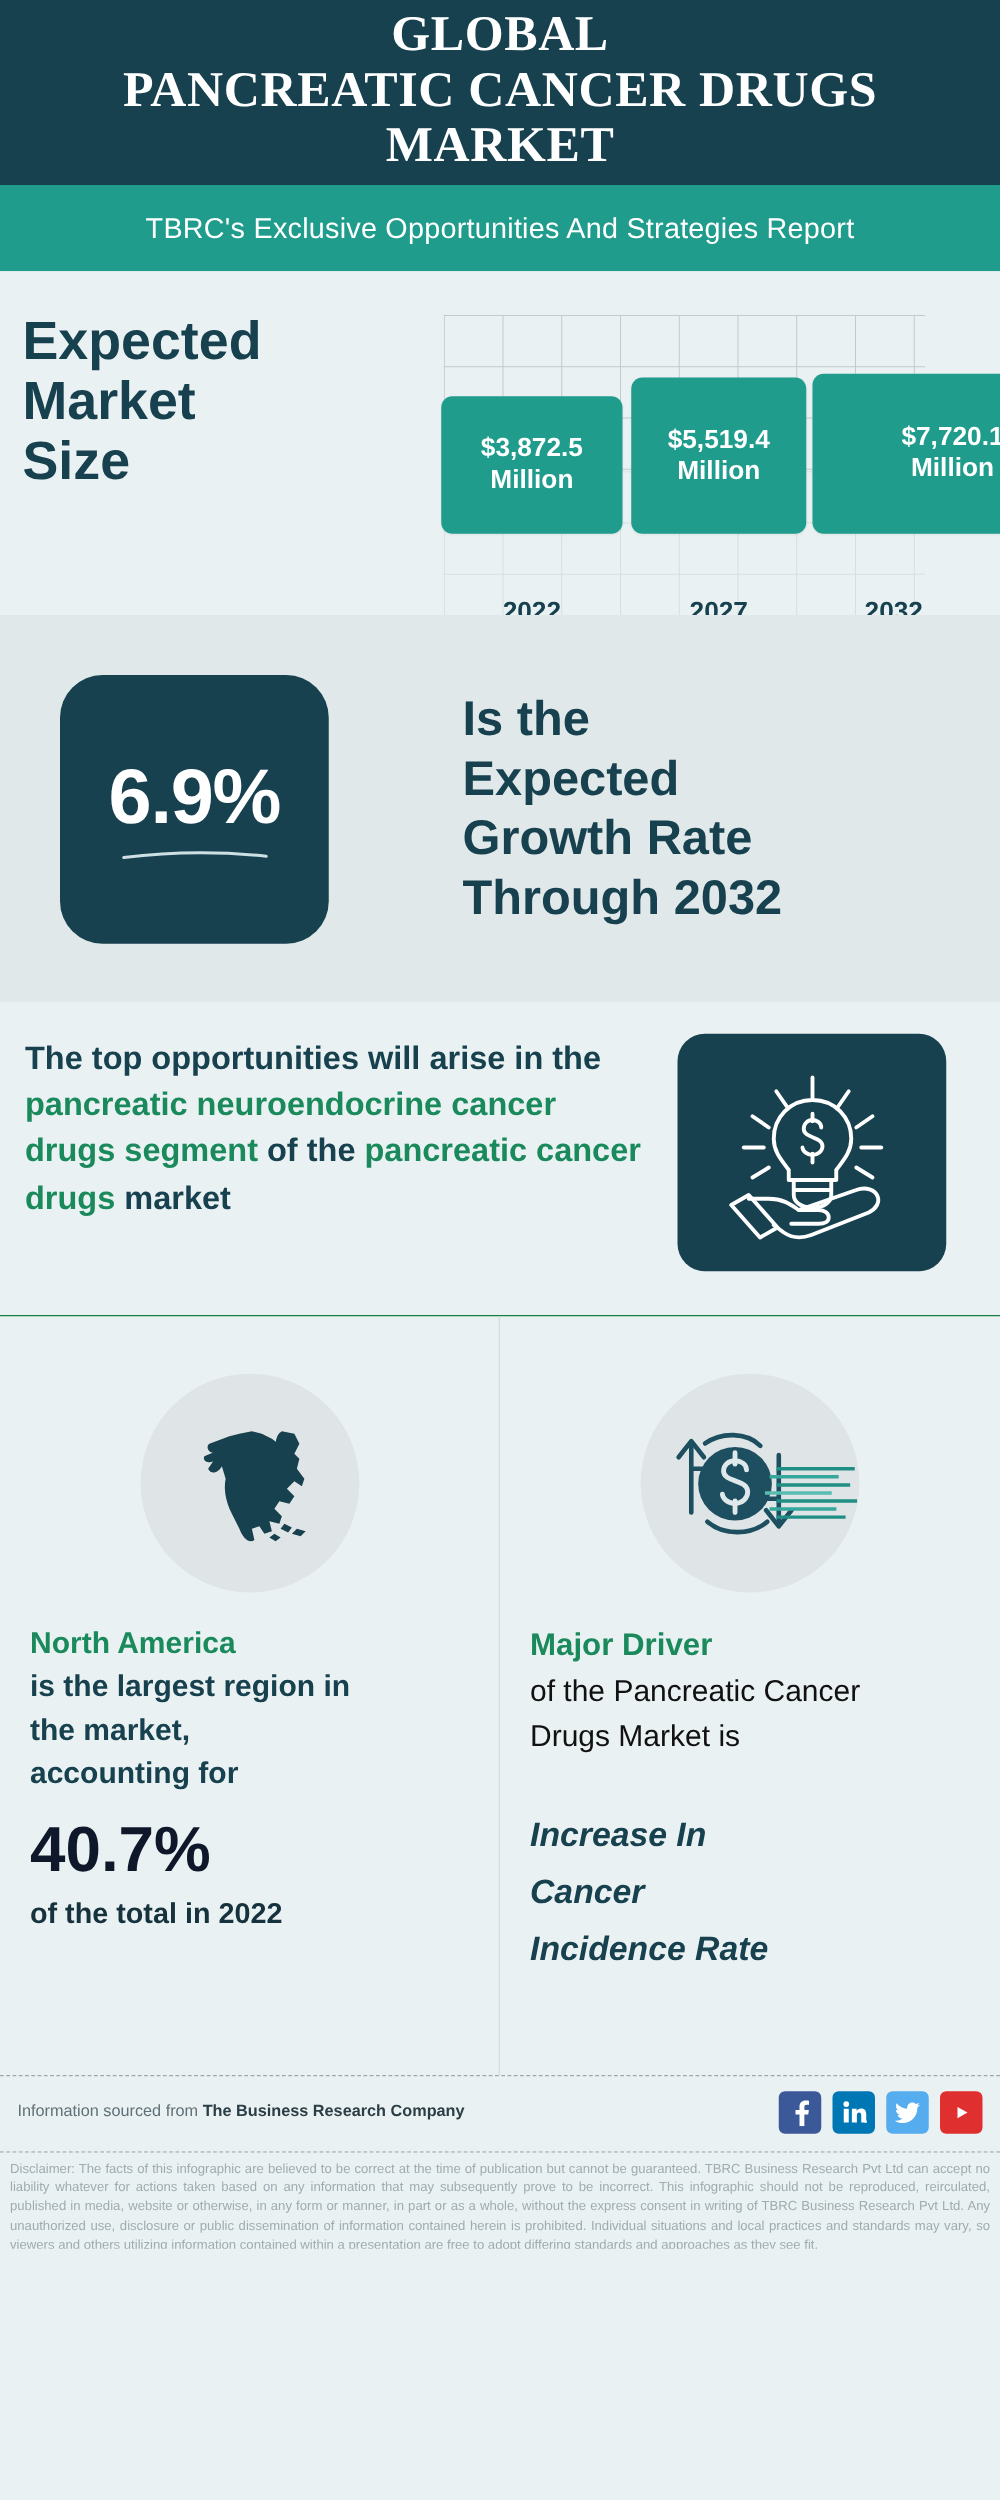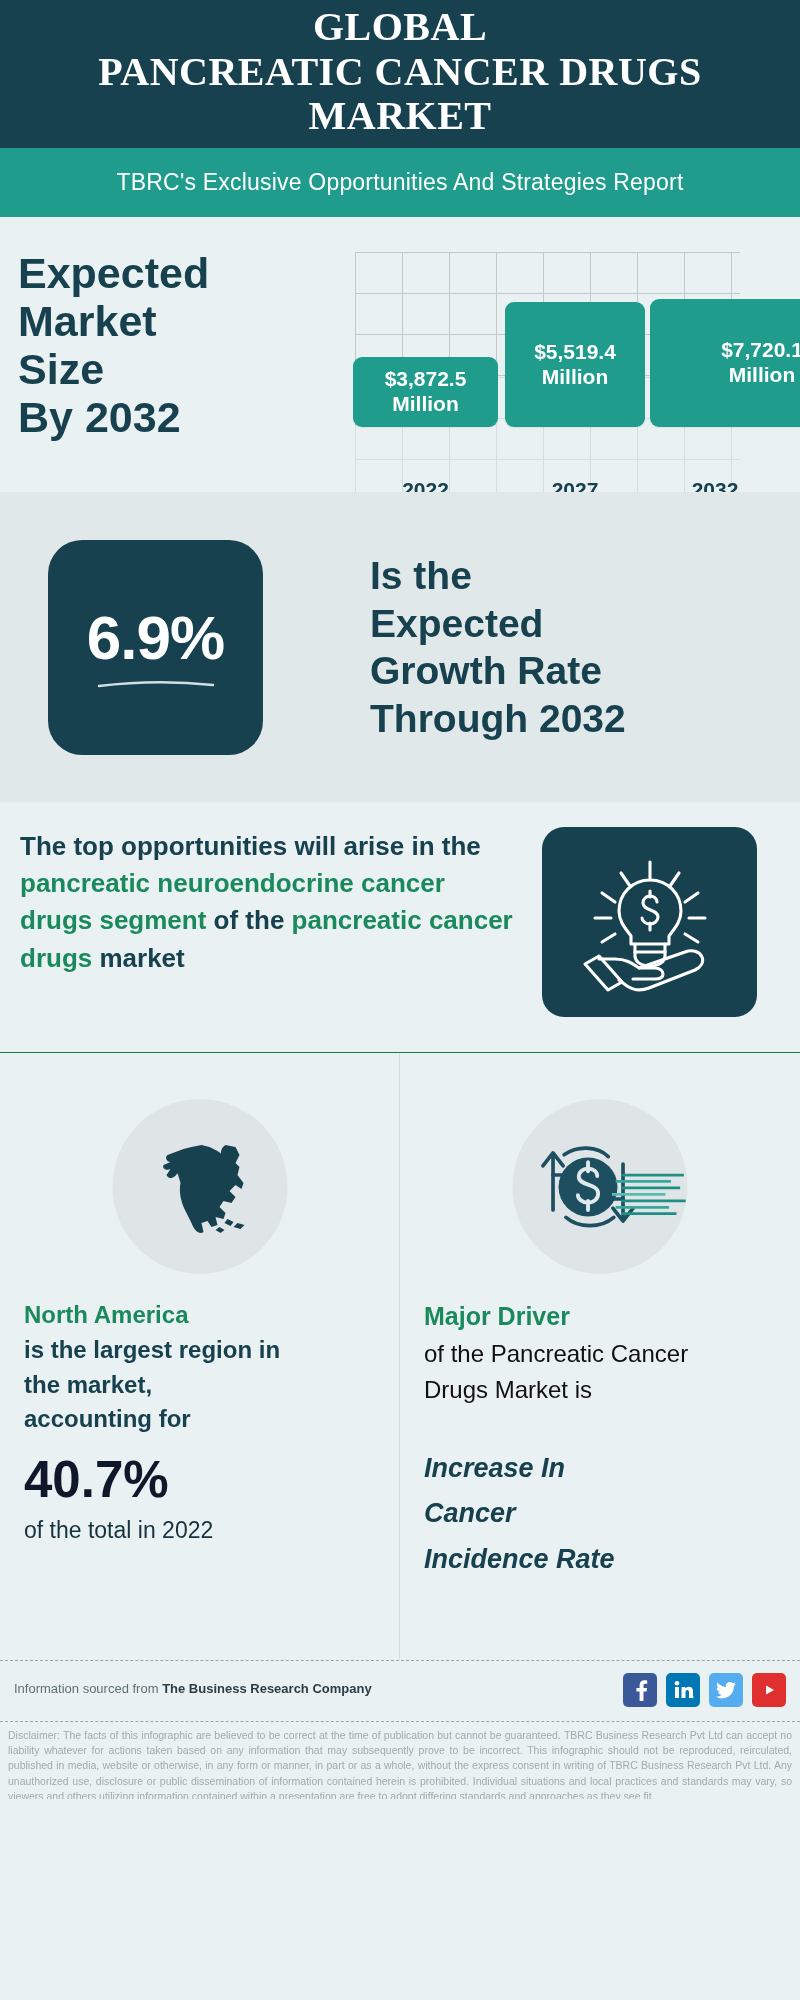--- a/index.html
+++ b/index.html
@@ -81,21 +81,21 @@
     position:absolute;bottom:0;
     background:#1f9c8c;
     border-radius:9px;
     color:#fff;font-weight:bold;
     display:flex;flex-direction:column;align-items:center;justify-content:center;
     text-align:center;line-height:1.18;
     box-shadow:0 1px 2px rgba(0,0,0,.06);
   }
   .bar .v{font-size:21px;display:block;}
   .bar .u{font-size:21px;display:block;}
-  .bar1{left:8px;width:145px;height:70px;}
+  .bar1{left:8px;width:145px;height:110px;}
   .bar2{left:160px;width:140px;height:125px;text-align:right;}
   .bar3{left:305px;width:130px;height:128px;padding-left:47px;}
   .xlabels{position:absolute;left:0;top:195px;width:440px;height:40px;margin-top:46px;}
   .xlabel{
     position:absolute;top:0;
     color:#17414f;font-size:21px;font-weight:bold;text-align:center;
   }
   .xl1{left:8px;width:145px;}
   .xl2{left:160px;width:140px;}
   .xl3{left:305px;width:130px;}
@@ -163,21 +163,21 @@
   .panel-body{
     position:absolute;left:24px;top:245px;width:360px;
     font-size:24px;line-height:1.45;color:#17414f;font-weight:bold;
   }
   .panel-body .hl{color:#1a8a5c;}
   .bignum{
     font-size:51px;font-weight:bold;color:#0f172a;line-height:1.2;
     display:block;margin-top:12px;
   }
   .subnote{
-    font-size:23px;font-weight:normal;color:#15323d;display:block;margin-top:4px;
+    font-size:23px;font-weight:bold;color:#15323d;display:block;margin-top:4px;
   }
   .panel-body-right{
     position:absolute;left:24px;top:245px;width:370px;
     font-size:24px;line-height:1.5;
   }
   .driver-head{color:#1a8a5c;font-weight:bold;font-size:25px;}
   .driver-sub{color:#111111;font-weight:normal;}
   .driver-em{
     display:block;margin-top:38px;
     color:#17414f;font-weight:bold;font-style:italic;font-size:27px;line-height:1.7;
@@ -225,21 +225,20 @@
 
   <div class="subbar">
     <div class="subbar-text">TBRC's Exclusive Opportunities And Strategies Report</div>
   </div>
 
   <div class="market">
     <div class="market-title">
       <span>Expected</span><br>
       <span>Market</span><br>
       <span>Size</span><br>
-      <span>By 2032</span>
     </div>
 
     <div class="chart-area">
       <div class="grid"></div>
       <div class="grid2"></div>
       <div class="bars">
         <div class="bar bar1">
           <span class="v">$3,872.5</span>
           <span class="u">Million</span>
         </div>

